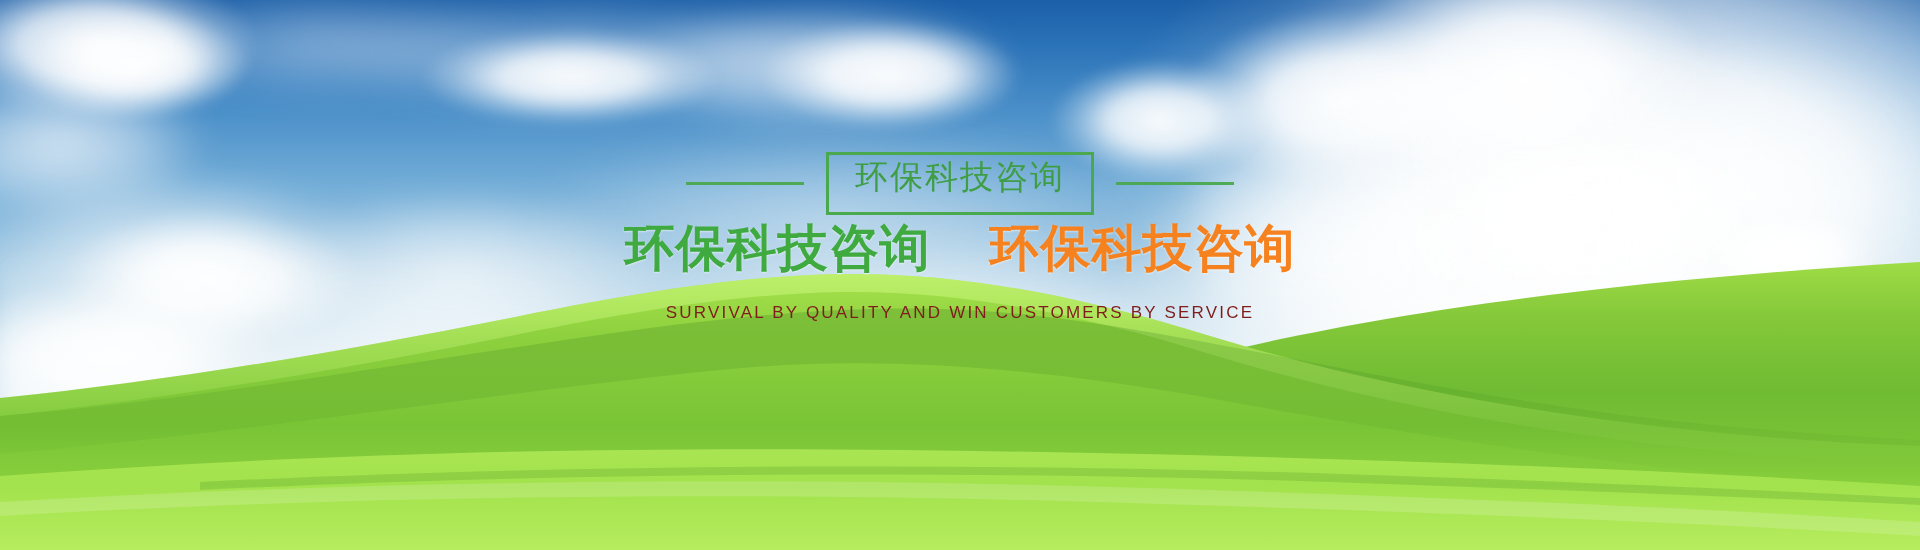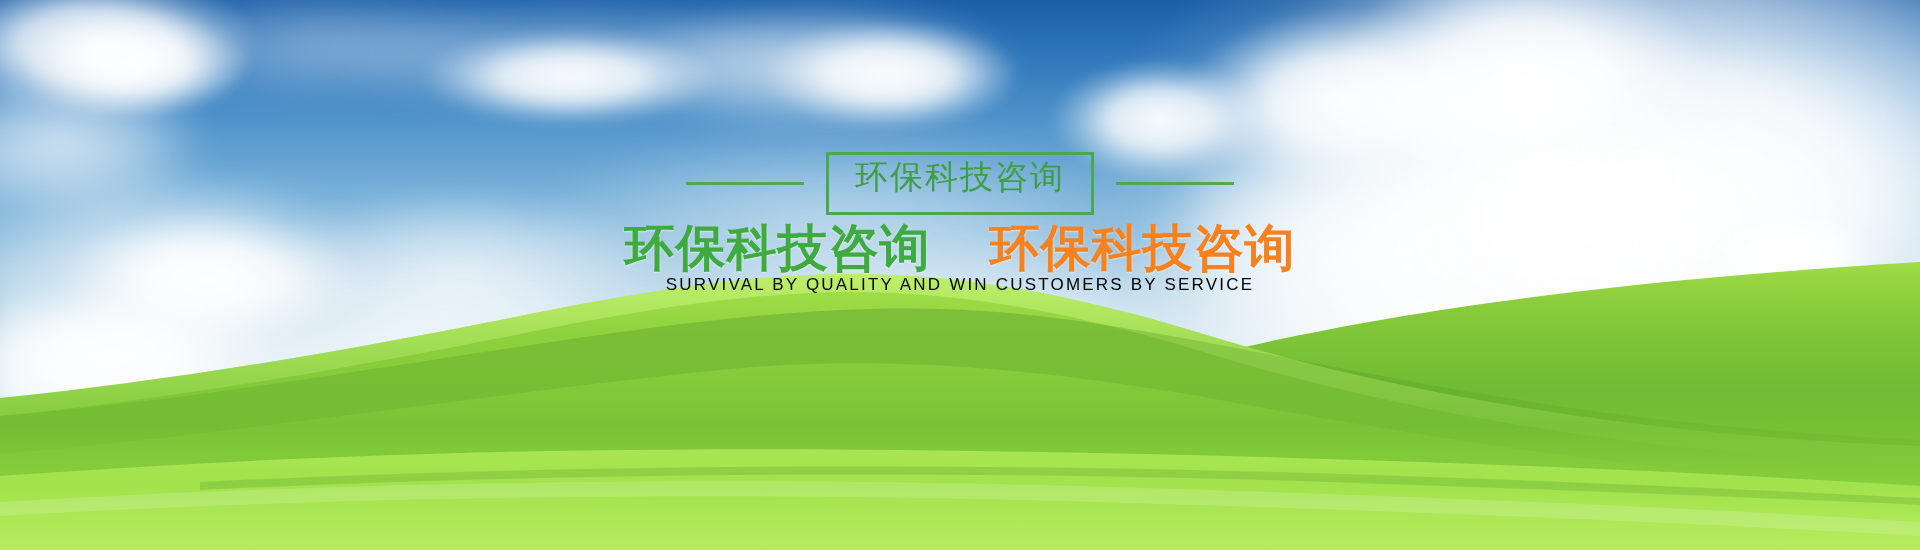--- a/index.html
+++ b/index.html
@@ -122,25 +122,25 @@
     line-height:1.05;
     white-space:nowrap;
     text-shadow:0 1px 2px rgba(255,255,255,0.55);
   }
   .slogan .part-green { color:#3faa3f; }
   .slogan .gap { display:inline-block; width:22px; }
   .slogan .part-orange { color:#f5821f; }
 
   .subtitle {
     position:absolute;
-    left:0; right:0; top:275px;
+    left:0; right:0; top:303px;
     font-family:"Liberation Sans", sans-serif;
     font-size:17px;
     letter-spacing:2.2px;
-    color:#000000;
+    color:#7f1d1d;
     white-space:nowrap;
   }
 </style>
 </head>
 <body>
 
 <div id="banner">
 
   <div class="sky"></div>
 

